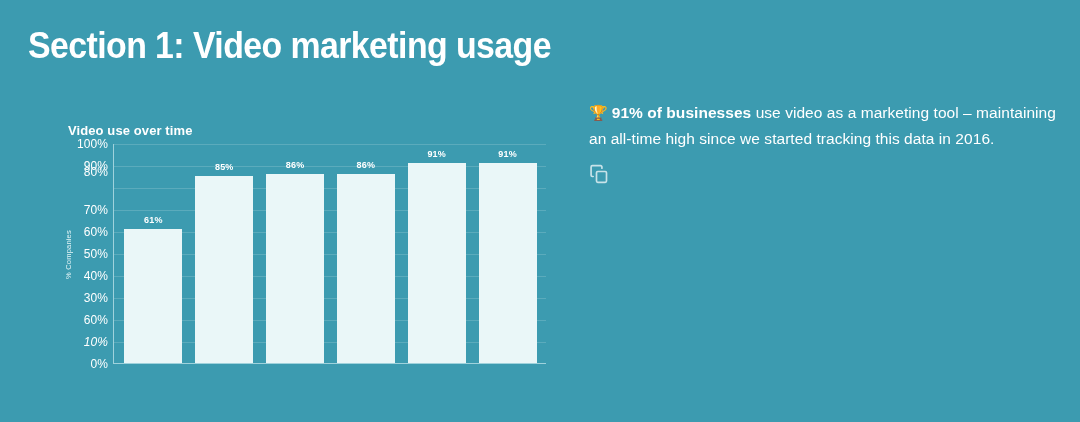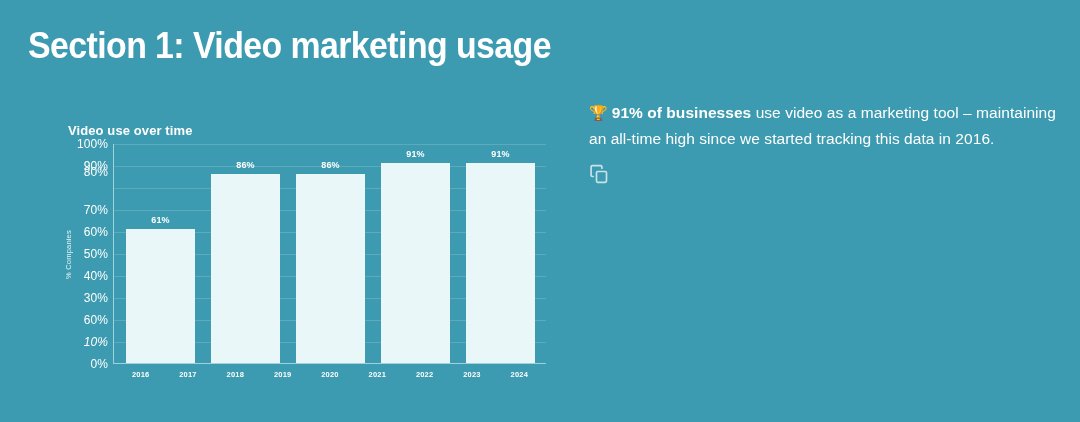--- a/index.html
+++ b/index.html
@@ -241,49 +241,42 @@
           <div class="gridline" style="top: 44px;"></div>
           <div class="gridline" style="top: 22px;"></div>
           <div class="gridline" style="top: 0px;"></div>
         </div>
       <div id="bars">
           <div class="bar-slot">
             <div class="bar-label" style="bottom: 137.2px;">61%</div>
             <div class="bar" style="height: 134.2px; background: rgb(234, 247, 248);"></div>
           </div>
           <div class="bar-slot">
+            <div class="bar-label" style="bottom: 190px;">85%</div>
+            <div class="bar" style="height: 187px; background: rgb(234, 247, 248);"></div>
+          </div>
+          <div class="bar-slot">
             <div class="bar-label" style="bottom: 192.2px;">86%</div>
             <div class="bar" style="height: 189.2px; background: rgb(234, 247, 248);"></div>
           </div>
           <div class="bar-slot">
             <div class="bar-label" style="bottom: 192.2px;">86%</div>
             <div class="bar" style="height: 189.2px; background: rgb(234, 247, 248);"></div>
           </div>
           <div class="bar-slot">
             <div class="bar-label" style="bottom: 203.2px;">91%</div>
             <div class="bar" style="height: 200.2px; background: rgb(234, 247, 248);"></div>
           </div>
           <div class="bar-slot">
             <div class="bar-label" style="bottom: 203.2px;">91%</div>
             <div class="bar" style="height: 200.2px; background: rgb(234, 247, 248);"></div>
           </div>
         </div>
     </div>
 
-    <div id="x-ticks">
-        <div class="x-tick">2016</div>
-        <div class="x-tick">2017</div>
-        <div class="x-tick">2018</div>
-        <div class="x-tick">2019</div>
-        <div class="x-tick">2020</div>
-        <div class="x-tick">2021</div>
-        <div class="x-tick">2022</div>
-        <div class="x-tick">2023</div>
-        <div class="x-tick">2024</div>
-      </div>
 
   </div>
 </div>
 
 <div id="insight-panel">
   <div id="insight-text">
     <span id="trophy-icon">🏆</span><span class="lead">91% of businesses</span><span> use video as a marketing tool – maintaining an all-time high since we started tracking this data in 2016.</span>
   </div>
 
   <svg id="copy-button" viewBox="0 0 24 24" fill="none" stroke="#ffffff" stroke-width="2" stroke-linecap="round" stroke-linejoin="round">

